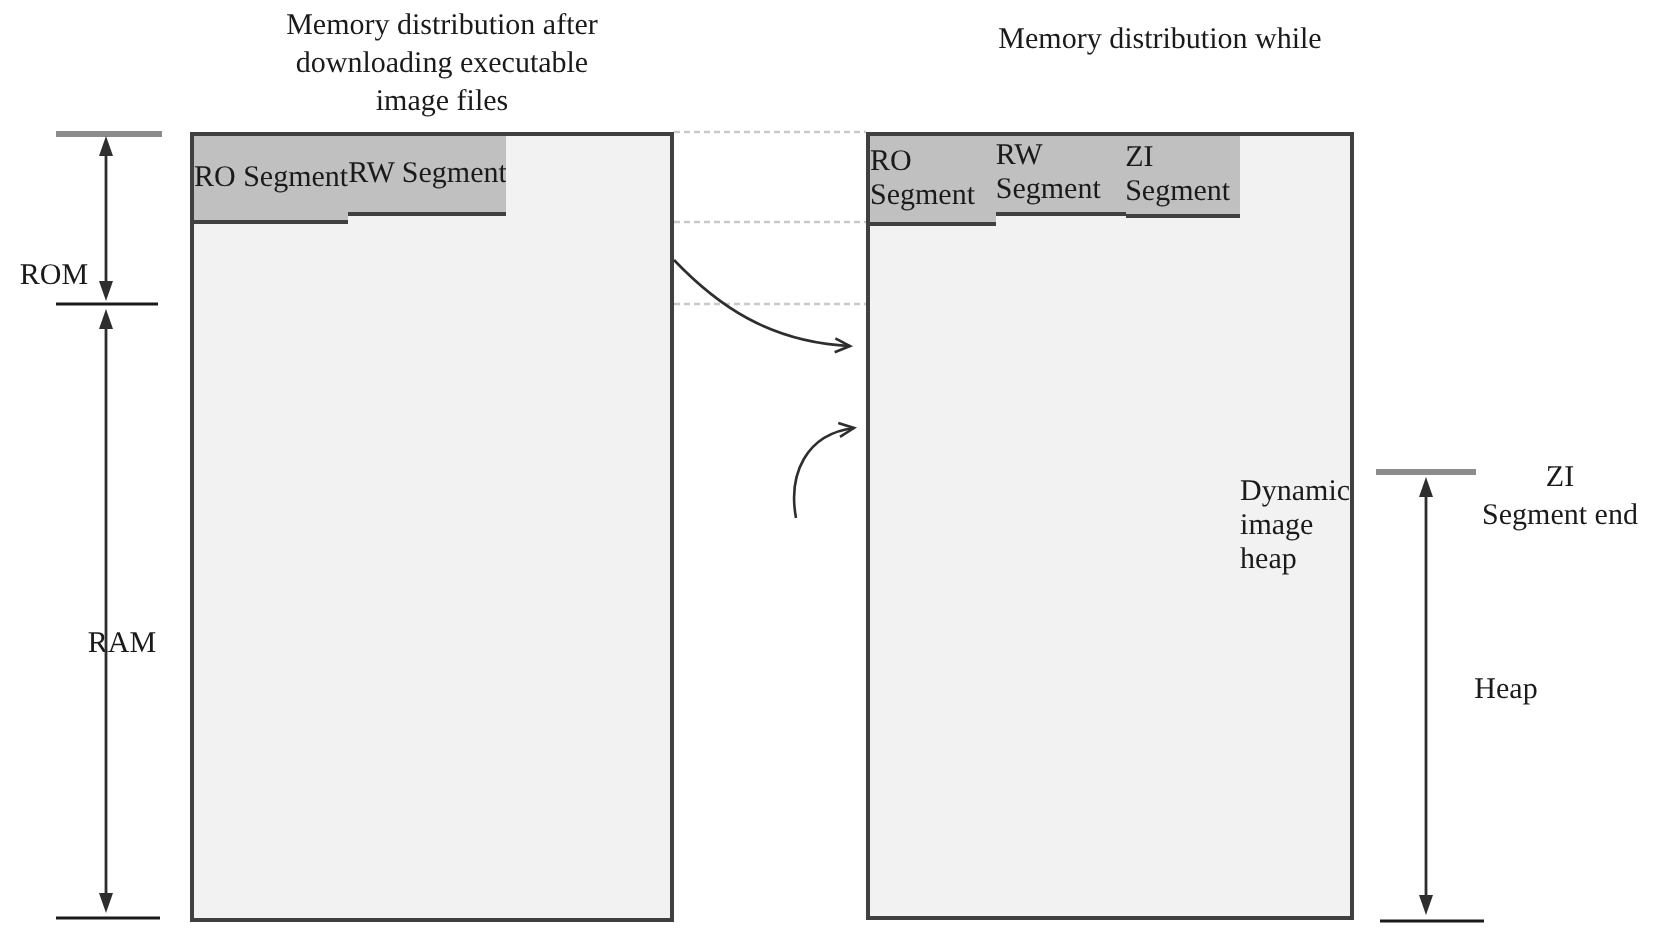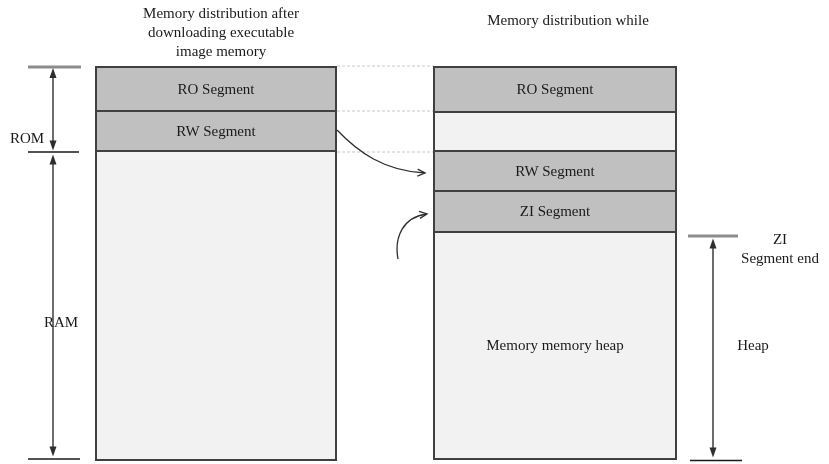--- a/index.html
+++ b/index.html
@@ -17,21 +17,21 @@
   .title {
     text-align: center;
     line-height: 19px;
   }
   .memcol {
     position: absolute;
     box-sizing: border-box;
     border: 2px solid #404040;
     background: #f2f2f2;
     display: flex;
-    flex-direction: column;
+    flex-direction: row;
   }
   .seg {
     box-sizing: border-box;
     display: flex;
     align-items: center;
     justify-content: center;
     border-bottom: 2px solid #404040;
   }
   .seg.dark { background: #c0c0c0; }
   .seg.light { background: #f2f2f2; }
@@ -45,24 +45,24 @@
   }
 </style>
 </head>
 <body>
 
 <div class="canvas">
 
   <div class="abs title" style="left:101px; top:4px; width:240px;">
     <div>Memory distribution after</div>
     <div>downloading executable</div>
-    <div>image memory</div>
+    <div>image files</div>
   </div>
 
-  <div class="abs title" style="left:448px; top:11px; width:240px;">
+  <div class="abs title" style="left:460px; top:11px; width:240px;">
     <div>Memory distribution while</div>
   </div>
 
   <div class="memcol" style="left:95px; top:66px; width:242px; height:395px;">
     <div class="seg dark" style="height:44px;">
       <span>RO Segment</span>
     </div>
     <div class="seg dark" style="height:40px;">
       <span>RW Segment</span>
     </div>
@@ -74,21 +74,21 @@
       <span>RO Segment</span>
     </div>
     <div class="seg light" style="height:39px;"></div>
     <div class="seg dark" style="height:40px;">
       <span>RW Segment</span>
     </div>
     <div class="seg dark" style="height:41px;align-items:center;">
       <span>ZI Segment</span>
     </div>
     <div class="seg light last">
-      <span>Memory memory heap</span>
+      <span>Dynamic image heap</span>
     </div>
   </div>
 
   <div class="abs side-label" style="left:4px; top:98px; width:46px;margin-top:32px;">ROM</div>
 
   <div class="abs side-label" style="left:4px; top:314px; width:46px;margin-left:34px;">RAM</div>
 
   <div class="abs title" style="left:725px; top:230px; width:110px;">
     <div>ZI</div>
     <div>Segment end</div>

